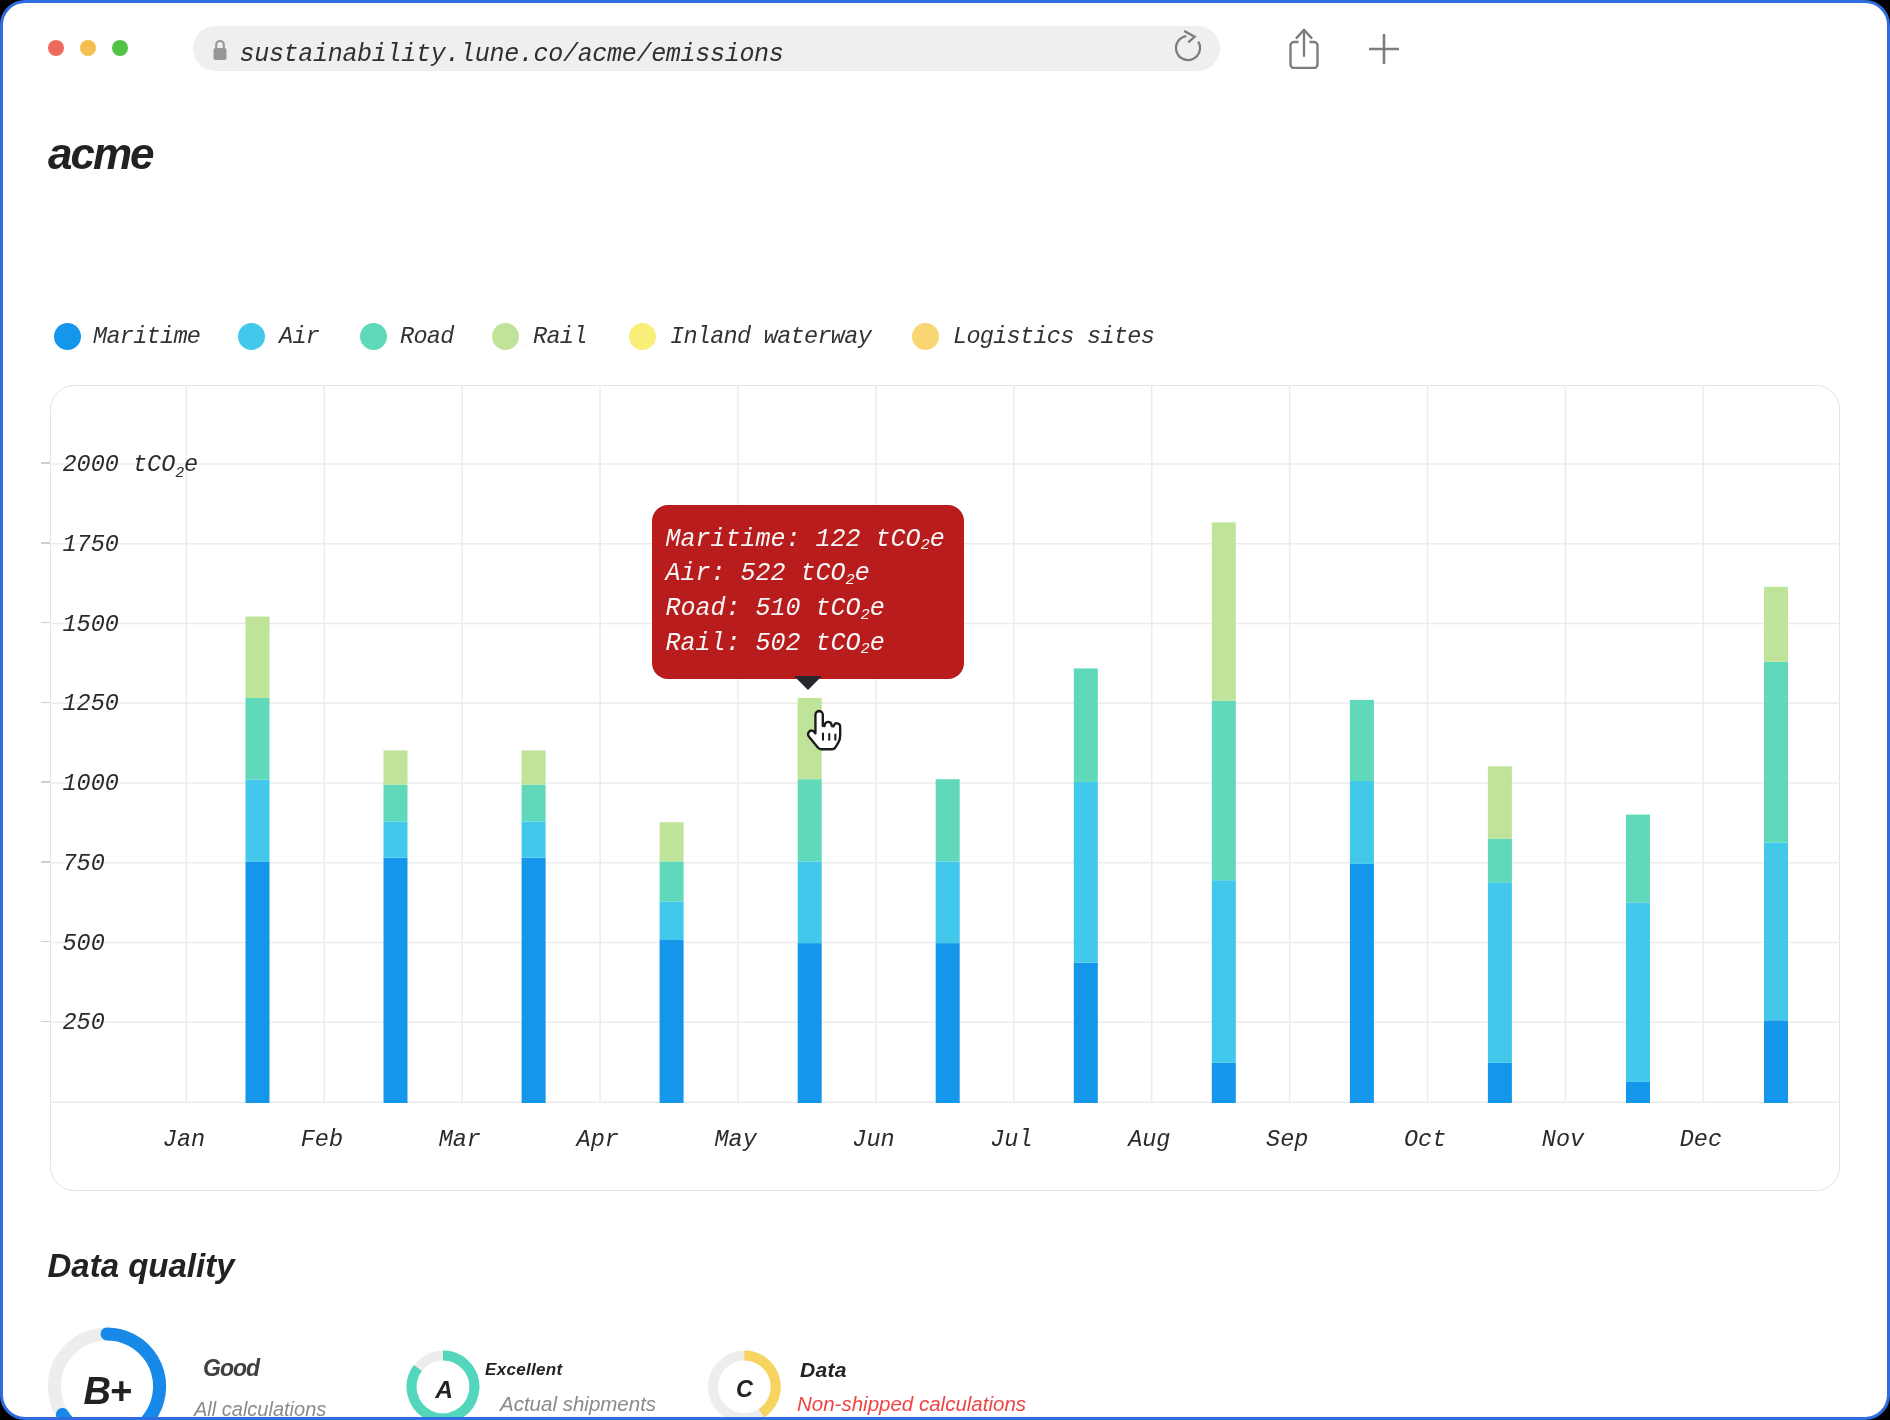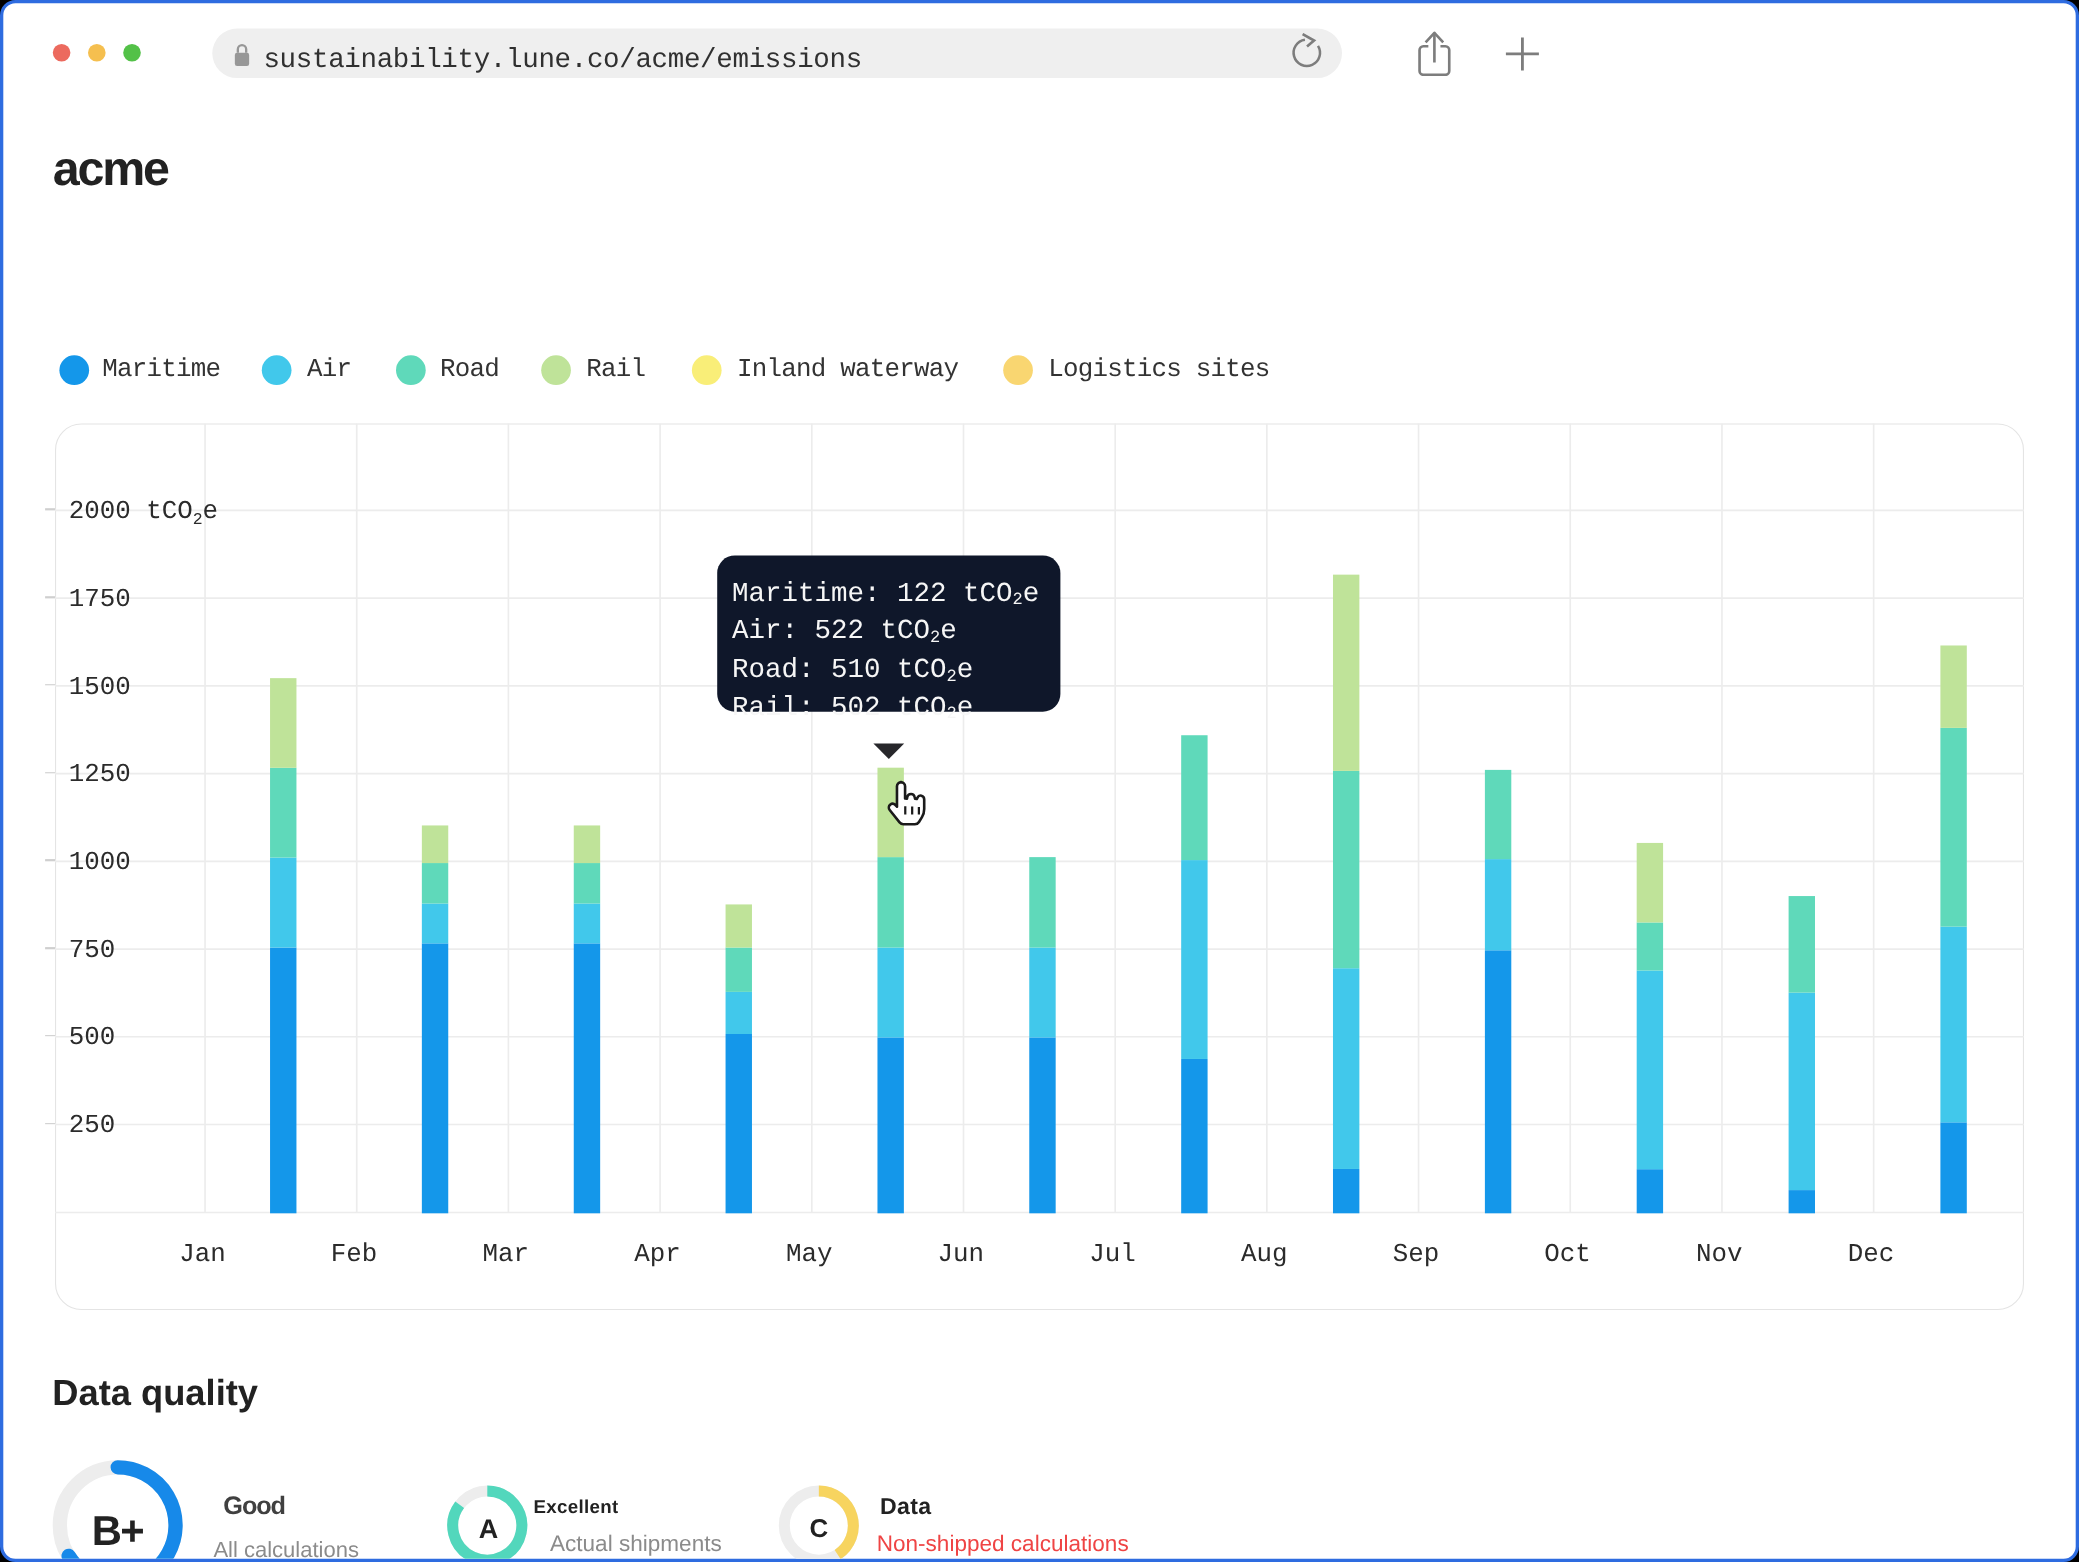--- a/index.html
+++ b/index.html
@@ -1,19 +1,19 @@
 <!DOCTYPE html>
 <html><head>
 <meta charset="utf-8">
 <style>
   * { margin:0; padding:0; box-sizing:border-box; }
   html,body { width:1890px; height:1420px; background:#000; overflow:hidden; }
   .win {
     position:absolute; left:0; top:0; width:1890px; height:1420px;
-    background:#fff; border:3px solid #2e6ce0; border-radius:14px; overflow:hidden;
+    background:#fff; border:3px solid #2e6ce0; border-radius:25px; overflow:hidden;font-style:italic;
   }
   .abs { position:absolute; }
   .sans { font-family:"Liberation Sans", sans-serif; }
   .dot { position:absolute; border-radius:50%; }
   
   .tl1 { left:44.5px; top:37px; width:16px; height:16px; background:#ec6a5e; }
   .tl2 { left:77px;  top:37px; width:16px; height:16px; background:#f5bf4f; }
   .tl3 { left:109px; top:37px; width:16px; height:16px; background:#53c148; }
   .urlbar {
     position:absolute; left:189.5px; top:22.5px; width:1027px; height:45.5px;
@@ -25,22 +25,22 @@
   }
   .h-acme { position:absolute; left:45px; top:128.5px; font-size:44px; font-weight:bold; color:#222; letter-spacing:-2px; line-height:44px;}
   .h-emit { position:absolute; left:45px; top:240.5px; font-size:33px; font-weight:bold; color:#222; letter-spacing:-0.2px; line-height:33px;}
   .legend-label { position:absolute; top:321.5px; font-size:23.5px; color:#333; font-family:"Liberation Mono", monospace; letter-spacing:-0.7px; line-height:23.5px;}
   .legend-dot { position:absolute; top:320px; width:27px; height:27px; border-radius:50%; }
   .panel {
     position:absolute; left:47px; top:382px; width:1790px; height:806px;
     border:1.5px solid #e4e4e4; border-radius:24px;
   }
   .tooltip {
-    position:absolute; left:649px; top:502px; width:312px; height:142px;
-    background:#0f172a; border-radius:16px; color:#f6f6f6;
+    position:absolute; left:649px; top:502px; width:312px; height:174px;
+    background:#b91c1c; border-radius:16px; color:#f6f6f6;
     font-family:"Liberation Mono", monospace; font-size:25px; line-height:32.8px;
     padding:18.6px 0 0 13.5px;
   }
   .tooltip:after {
     content:""; position:absolute; left:142px; top:171px;
     border-left:14px solid transparent; border-right:14px solid transparent;
     border-top:14px solid #27272b;
   }
   sub.s { font-size:0.62em; vertical-align:baseline; position:relative; top:0.22em; }
   .dq-h { position:absolute; left:44.5px; top:1247px; font-size:33px; font-weight:bold; color:#222; line-height:32.5px;}

